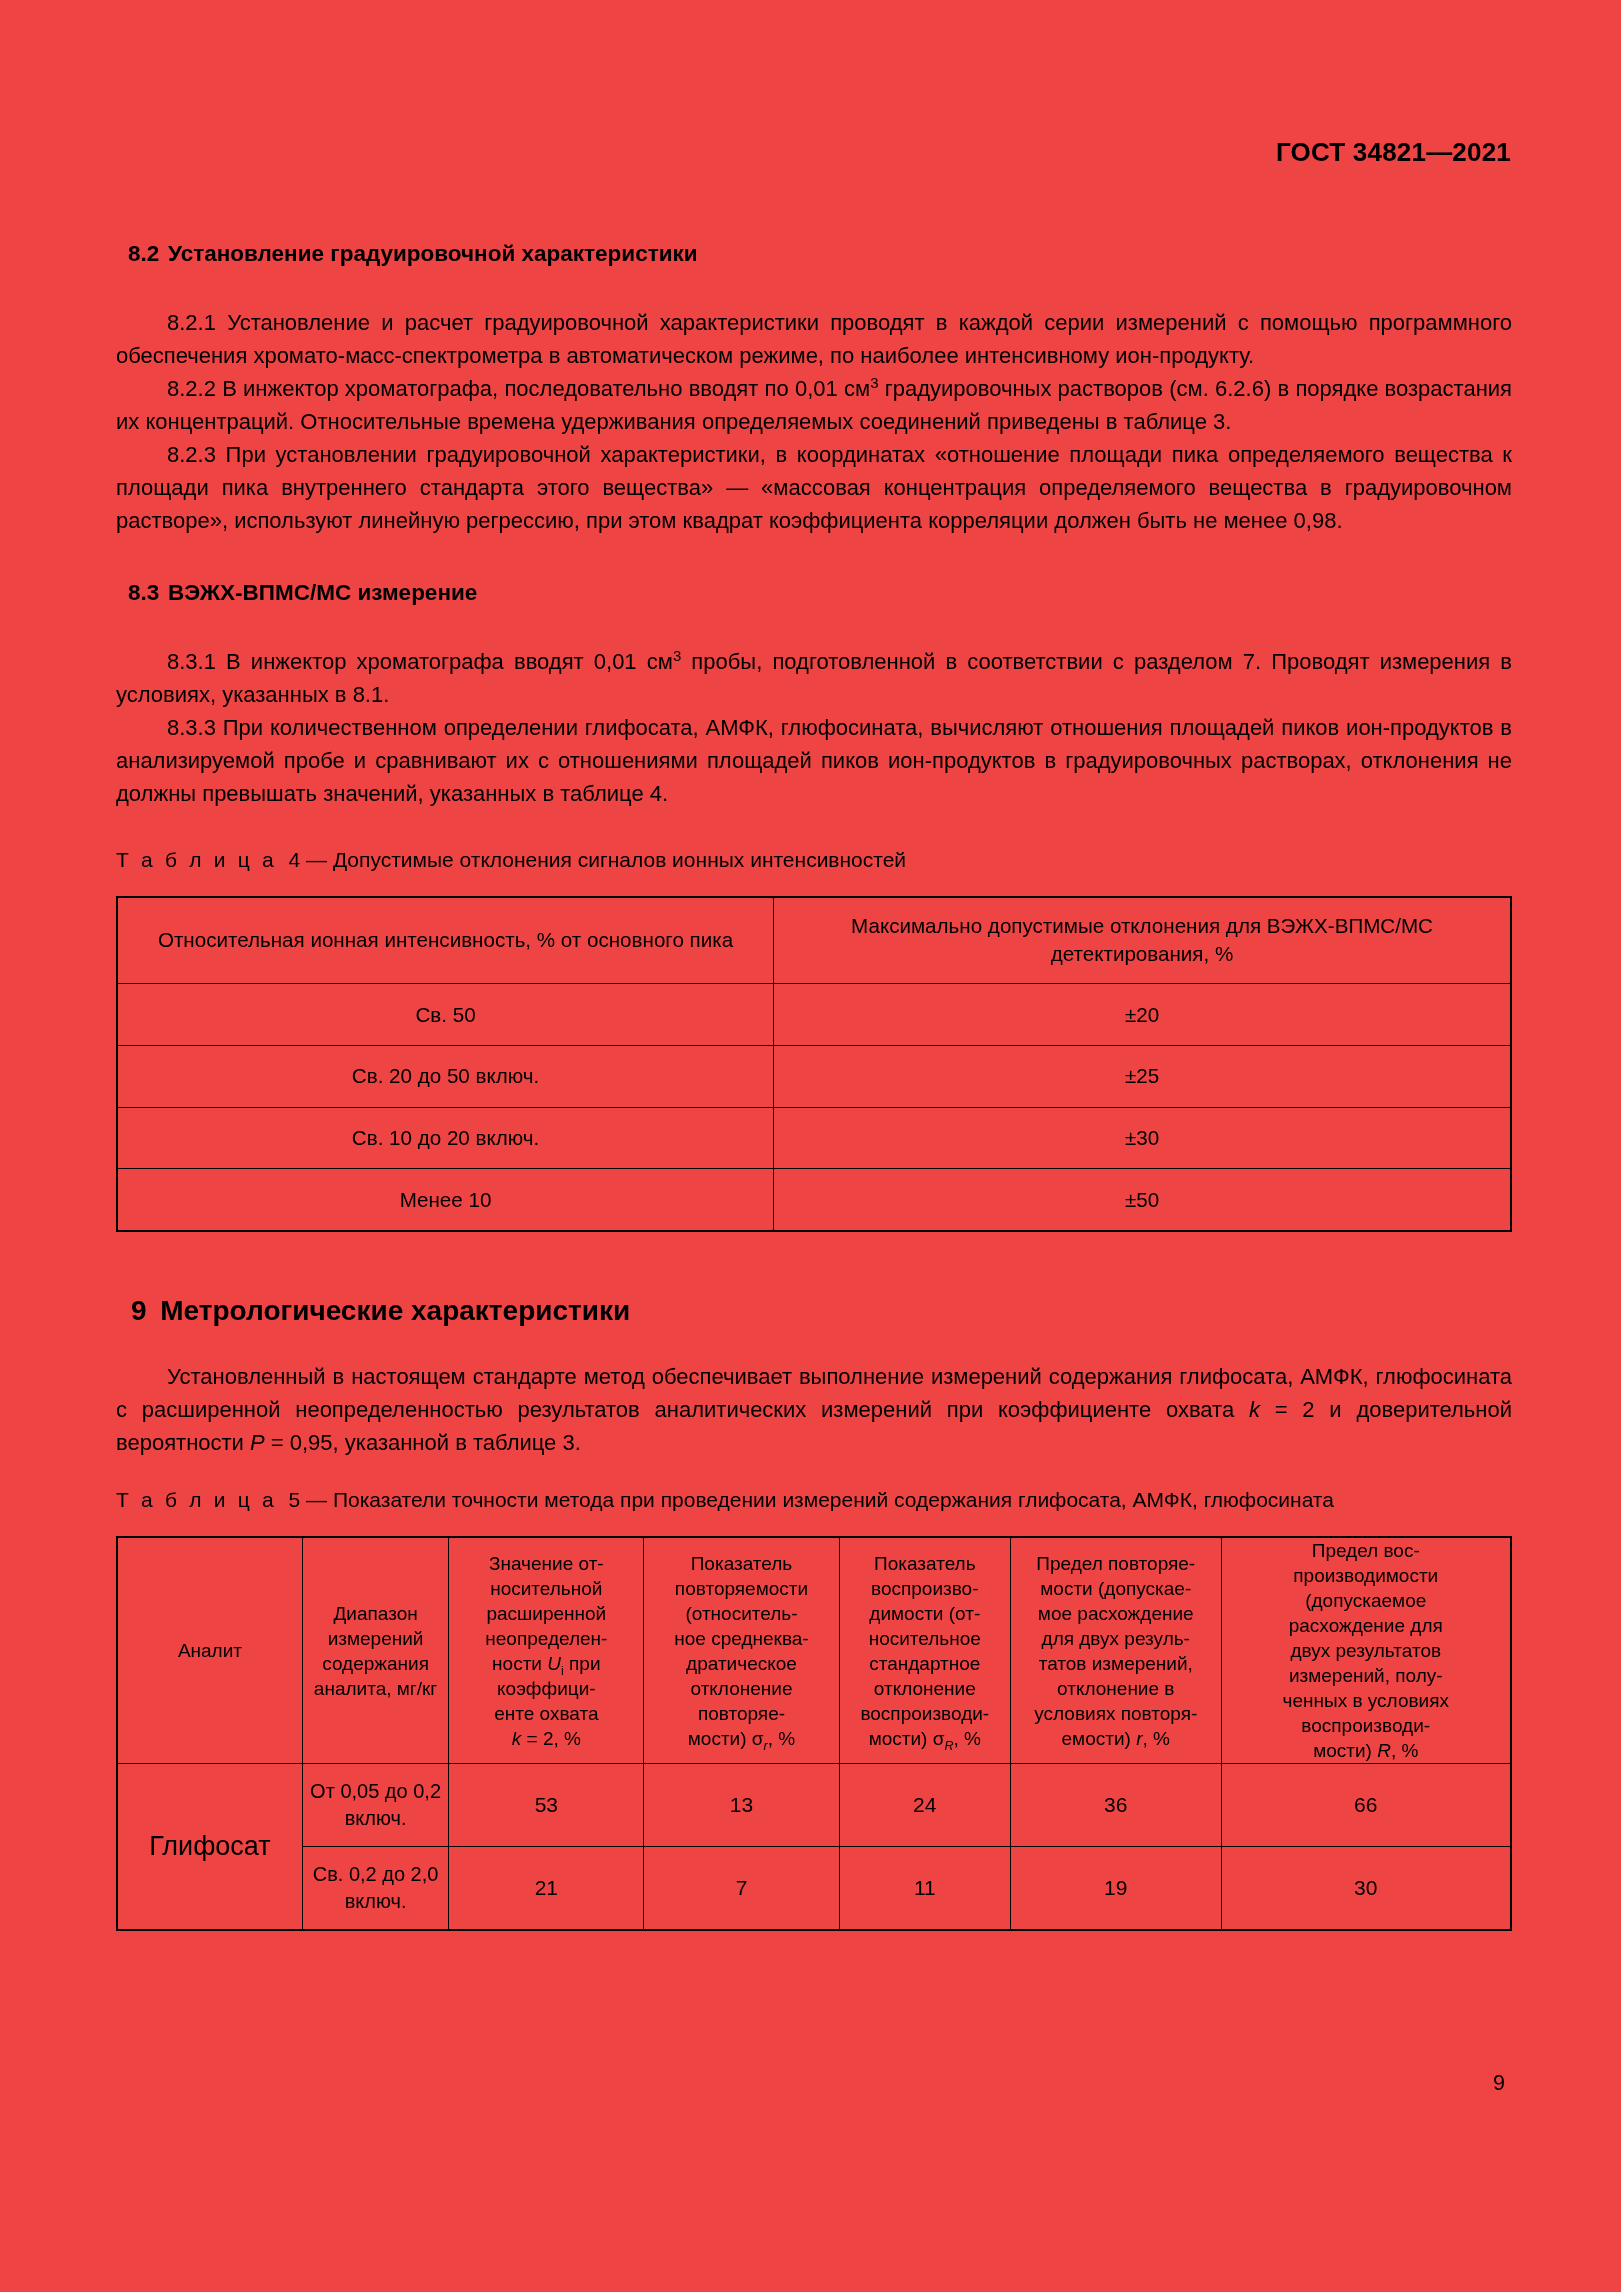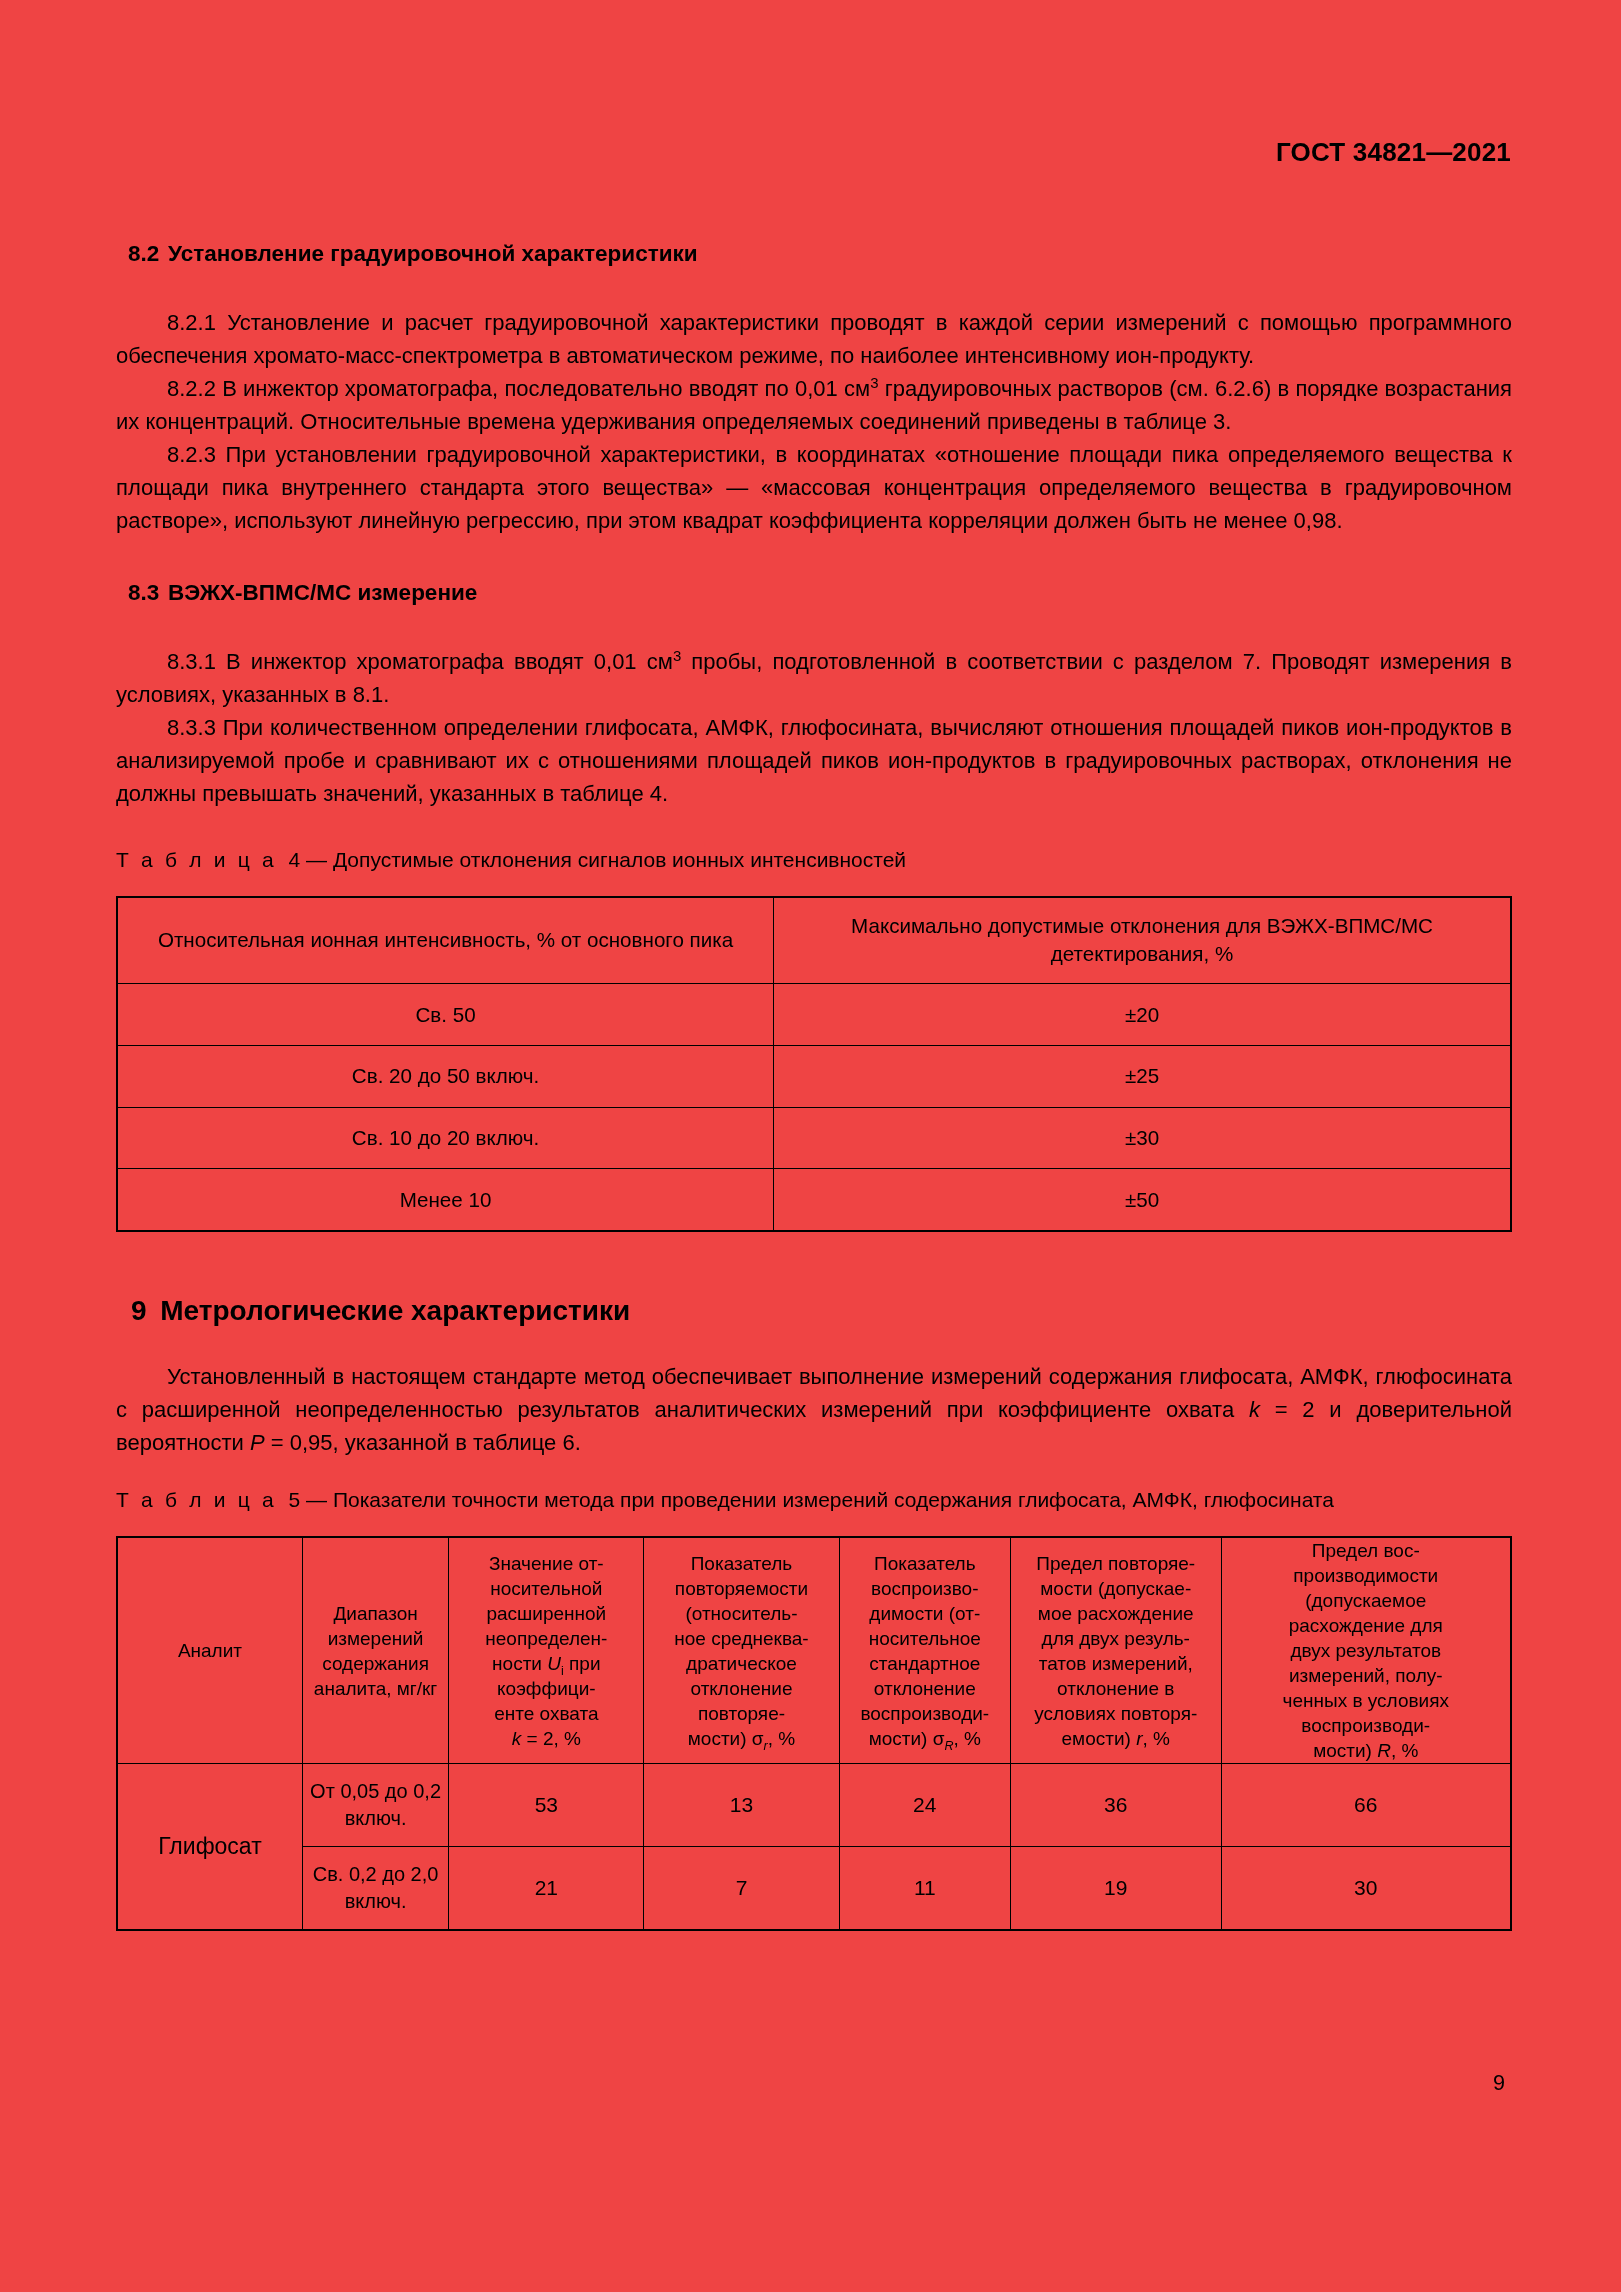--- a/index.html
+++ b/index.html
@@ -118,21 +118,21 @@
   .t5 td {
     font-size: 21px;
     text-align: center;
     padding: 5.9px 4.9px;
   }
   .t5 td.rng {
     font-size: 20px;
     line-height: 27.4px;
   }
   .t5 td.analyte {
-    font-size: 23px;
+    font-size: 27px;
   }
 
   
   .page-number {
     position: absolute;
     right: 116px;
     font-size: 21.6px;
   }
 </style>
 </head>
@@ -209,21 +209,21 @@
     </table>
 
     <div style="height:61px"></div>
 
     <div class="h-major" style="margin-left:15px;">
       <span class="num">9</span><span>Метрологические характеристики</span>
     </div>
 
     <div style="height:31px"></div>
 
-    <p class="body"><span>Установленный в настоящем стандарте метод обеспечивает выполнение измерений содержания глифосата, АМФК, глюфосината с расширенной неопределенностью результатов аналитических измерений при коэффициенте охвата </span><i class="mv">k</i><span> = 2 и доверительной вероятности </span><i class="mv">P</i><span> = 0,95, указанной в таблице 6.</span></p>
+    <p class="body"><span>Установленный в настоящем стандарте метод обеспечивает выполнение измерений содержания глифосата, АМФК, глюфосината с расширенной неопределенностью результатов аналитических измерений при коэффициенте охвата </span><i class="mv">k</i><span> = 2 и доверительной вероятности </span><i class="mv">P</i><span> = 0,95, указанной в таблице 3.</span></p>
 
     <div style="height:25.5px"></div>
 
     <p class="tbl-caption" style="text-align:justify;">
       <span class="sp">Т а б л и ц а</span>&nbsp;&nbsp;<span>5</span>&nbsp;<span>—</span>&nbsp;<span>Показатели точности метода при проведении измерений содержания глифосата, АМФК, глюфосината</span>
     </p>
 
     <div style="height:21.6px"></div>
 
     <table class="gost t5 thick">

